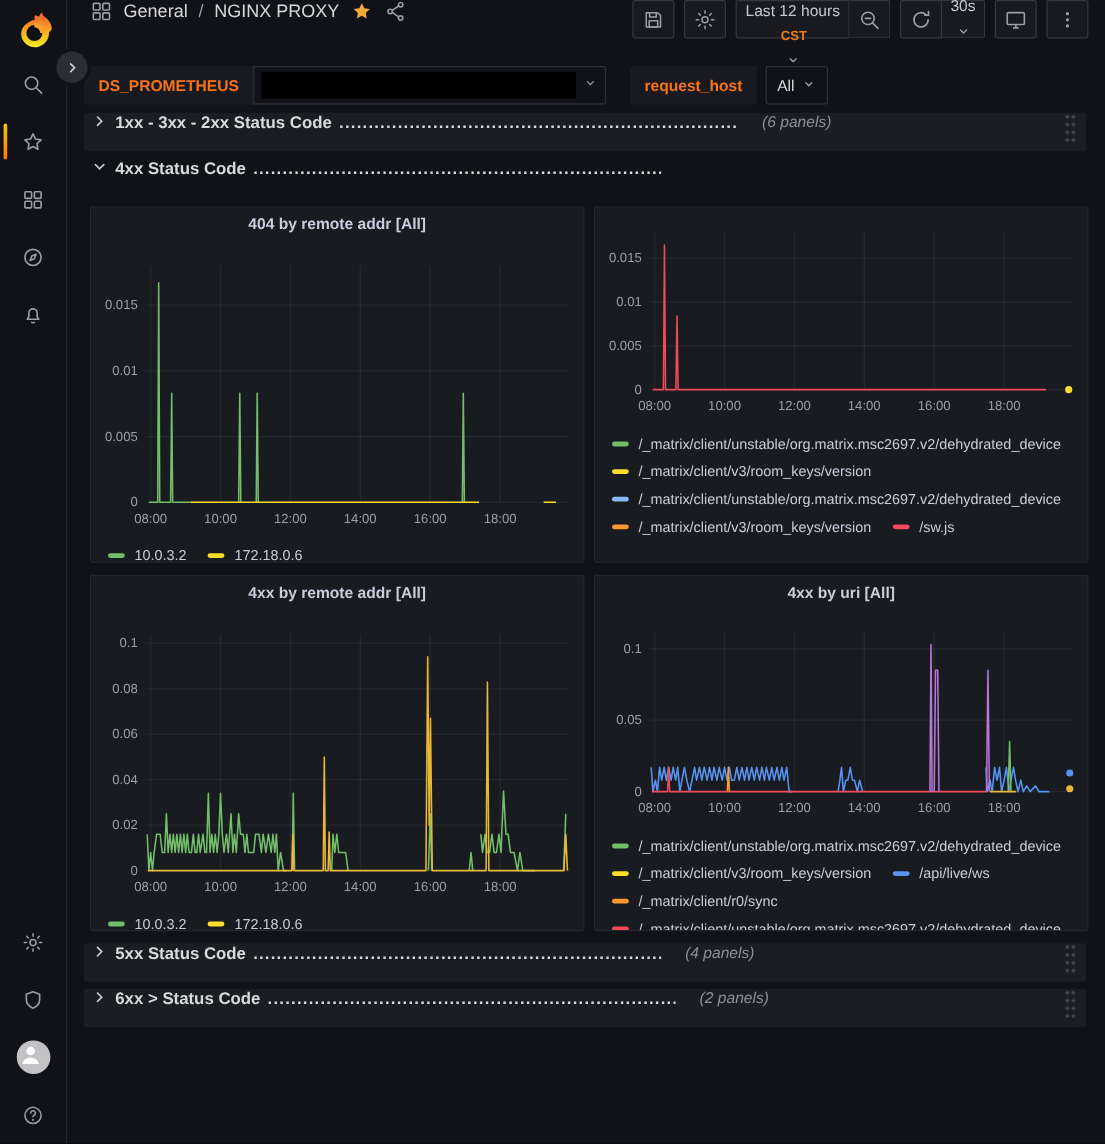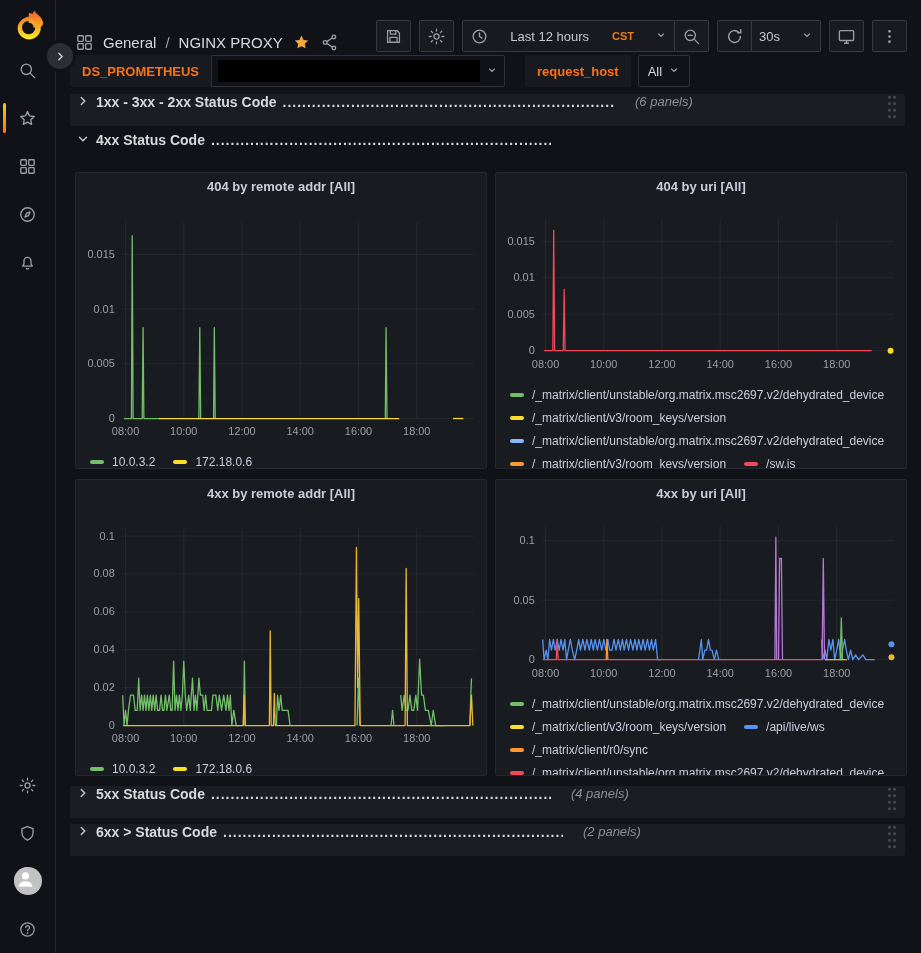--- a/index.html
+++ b/index.html
@@ -15,30 +15,30 @@
   .side-item.active{color:#e3e4e8;}
   .side-item.active::before{content:"";position:absolute;left:3px;top:9px;bottom:9px;width:3px;
              border-radius:2px;background:linear-gradient(#f2cc0c,#ff780a);}
   .side-spacer{flex:1;}
   .expand-btn{position:absolute;left:44px;top:40px;width:26px;height:26px;border-radius:50%;
               background:#2d2e33;border:3px solid #111217;display:flex;align-items:center;justify-content:center;
               color:#d8d9da;z-index:9;cursor:pointer;}
   .expand-btn svg{width:13px;height:13px;}
   .avatar{width:28px;height:28px;border-radius:50%;overflow:hidden;background:#c2c2c5;}
   
-  .topbar{position:absolute;left:55px;right:0;top:0;height:52px;display:flex;align-items:flex-end;
+  .topbar{position:absolute;left:55px;right:0;top:0;height:52px;display:flex;align-items:flex-start;
           border-bottom:1px solid #1c1d22;background:#111217;}
   .crumbs{display:flex;align-items:center;gap:9px;padding-left:20px;font-size:15px;color:#d8d9da;}
   .crumbs .dim{color:#9d9da5;}
   .icon{display:inline-flex;align-items:center;justify-content:center;color:#9d9da5;}
   .icon svg{width:19px;height:19px;}
   .star-fill{color:#f2a93b;}
   .tb-right{margin-left:auto;display:flex;align-items:center;gap:8px;padding-right:14px;}
-  .tb-btn{height:32px;min-width:32px;padding:0 7px;display:flex;align-items:center;justify-content:center;gap:21px;
-          background:#181a20;border:1px solid #36383f;border-radius:2px;color:#c8c9ce;font-size:13px;cursor:pointer;}
+  .tb-btn{height:32px;min-width:32px;padding:0 7px;display:flex;align-items:center;justify-content:center;gap:8px;
+          background:#181a20;border:1px solid #36383f;border-radius:2px;color:#c8c9ce;font-size:13px;cursor:pointer;flex-direction:column;}
   .tb-group{display:flex;align-items:stretch;}
   .tb-group .tb-btn{border-radius:0;}
   .tb-group .tb-btn:first-child{border-radius:2px 0 0 2px;}
   .tb-group .tb-btn:last-child{border-radius:0 2px 2px 0;border-left:none;}
   .cst{color:#eb7b18;font-size:11px;font-weight:bold;margin-left:2px;}
   .chev{color:#9d9da5;}
   .chev svg{width:12px;height:12px;}
   
   .subbar{position:absolute;left:55px;right:0;top:52px;height:38px;display:flex;align-items:center;
           padding-left:15px;gap:0;background:#111217;}
@@ -365,21 +365,20 @@
                 <span>10.0.3.2</span>
               </span>
               <span class="legend-item">
                 <span class="swatch" style="background: rgb(250, 222, 42);"></span>
                 <span>172.18.0.6</span>
               </span>
             </div>
           </div>
       </section>
       <section class="panel">
-        <div class="ptitle">404 by uri [All]</div>
         <div class="chart"><svg width="100%" height="178" viewBox="0 0 412 178">
               <line class="gl" x1="46" x2="400" y1="152.0" y2="152.0"></line>
               <text class="tick" x="39" y="155.5" text-anchor="end">0</text>
               <line class="gl" x1="46" x2="400" y1="115.3" y2="115.3"></line>
               <text class="tick" x="39" y="118.8" text-anchor="end">0.005</text>
               <line class="gl" x1="46" x2="400" y1="78.7" y2="78.7"></line>
               <text class="tick" x="39" y="82.2" text-anchor="end">0.01</text>
               <line class="gl" x1="46" x2="400" y1="42.0" y2="42.0"></line>
               <text class="tick" x="39" y="45.5" text-anchor="end">0.015</text>
               <line class="gl" x1="49.8" x2="49.8" y1="20" y2="152"></line>

